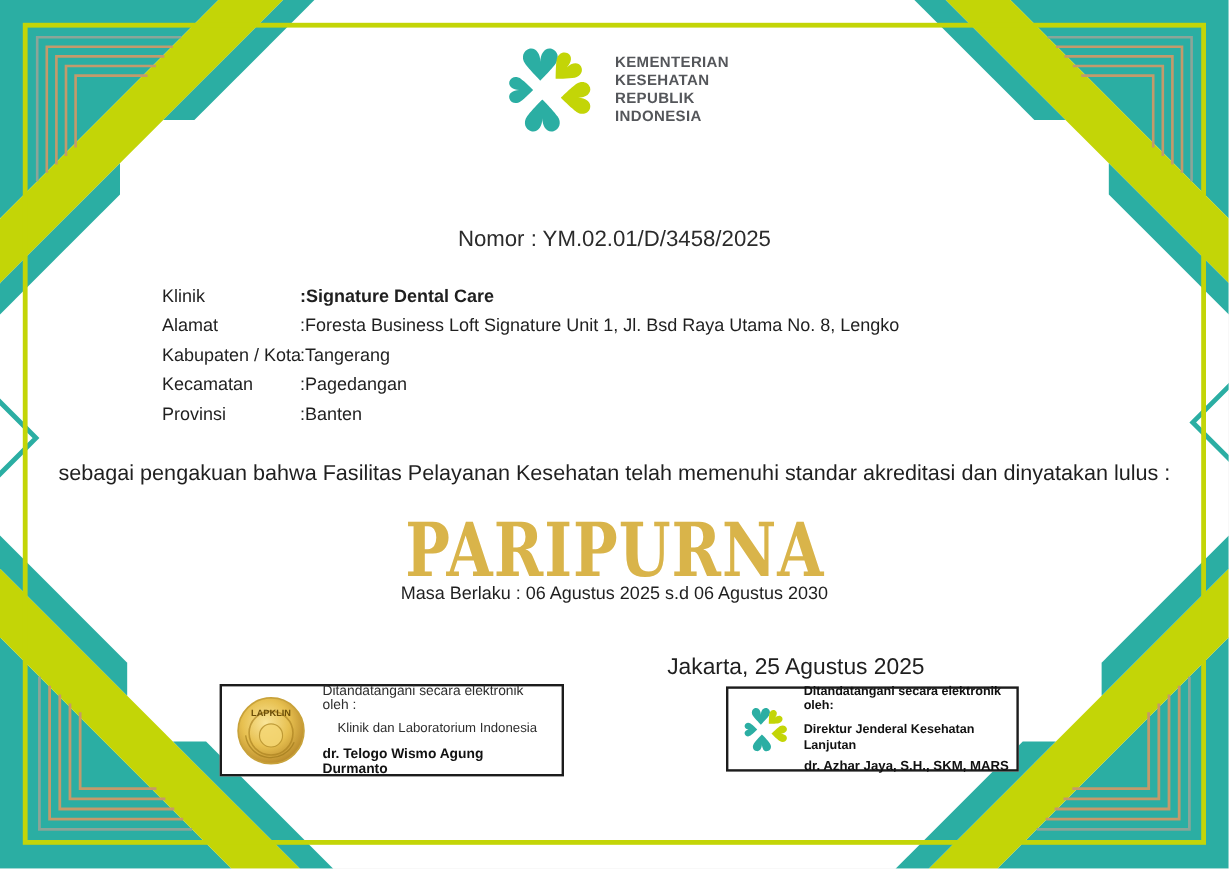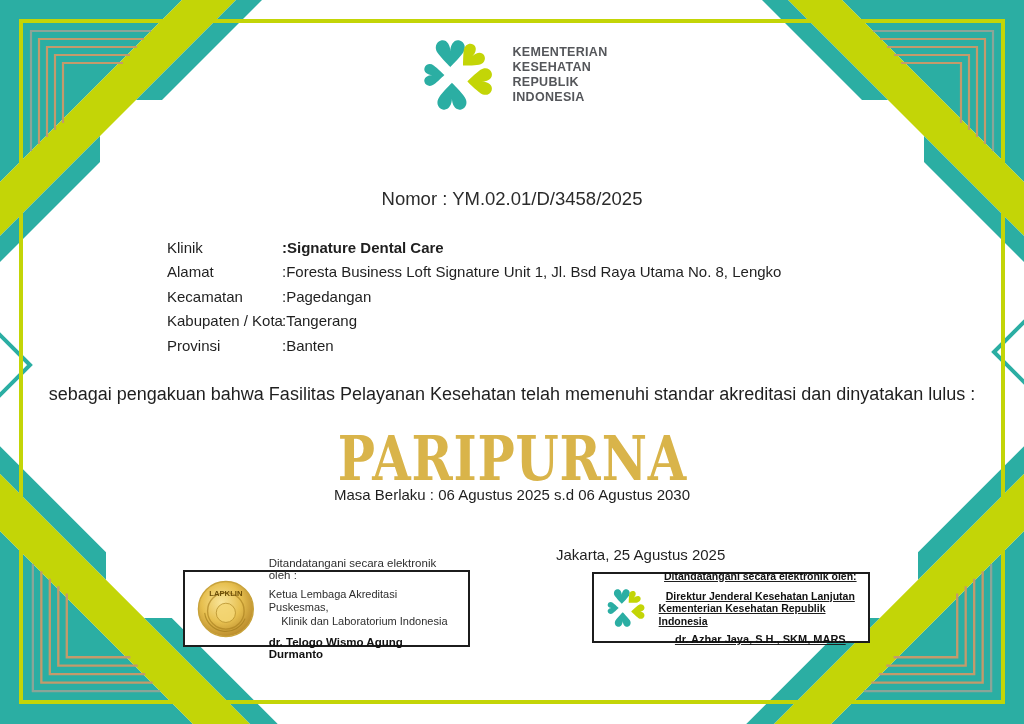--- a/index.html
+++ b/index.html
@@ -27,39 +27,39 @@
 
   .logo-row{position:absolute;top:34px;left:50%;transform:translateX(-50%);
     display:flex;align-items:center;gap:12px;}
   .logo-text{font-size:12.5px;font-weight:bold;line-height:14.8px;color:#54565a;letter-spacing:.3px;}
 
   .title{position:absolute;top:126px;width:100%;text-align:center;}
   .title .t-inner{display:inline-block;font-size:55px;font-weight:bold;color:#141414;
     transform:scaleX(.78);transform-origin:center;letter-spacing:0px;white-space:nowrap;}
   .nomor{position:absolute;top:188px;width:100%;text-align:center;font-size:18.5px;color:#2b2b2b;}
 
-  .fields{position:absolute;top:240px;left:135px;font-size:15px;margin-left:32px;}
+  .fields{position:absolute;top:240px;left:135px;font-size:15px;}
   .frow{white-space:nowrap;margin-bottom:9.4px;line-height:15px;}
   .frow .lab{display:inline-block;width:115px;vertical-align:top;}
   .frow .val{display:inline-block;}
   .frow .val.bold{font-weight:bold;}
 
   .statement{position:absolute;top:384px;width:100%;text-align:center;font-size:18px;}
 
   .grade{position:absolute;top:428px;width:100%;text-align:center;}
   .grade .g-inner{display:inline-block;font-family:"DejaVu Serif",serif;font-weight:bold;
     font-size:62px;color:var(--grade-gold);transform:scaleX(.8);transform-origin:center;
     letter-spacing:1px;line-height:1;}
   .masa{position:absolute;top:486px;width:100%;text-align:center;font-size:15px;}
 
-  .jakarta{position:absolute;left:556px;top:546px;font-size:15px;}
+  .jakarta{position:absolute;left:556px;top:546px;font-size:19px;}
 
   .sigbox{position:absolute;background:#fff;border:2px solid #1c1c1c;display:flex;align-items:center;}
   .sigbox.left{left:183px;top:570px;width:287px;height:77px;padding:6px 8px 6px 12px;gap:14px;}
-  .sigbox.right{left:592px;top:572px;width:278px;height:71px;padding:5px 6px 5px 10px;gap:10px;text-decoration:underline;}
+  .sigbox.right{left:605px;top:572px;width:244px;height:71px;padding:5px 6px 5px 10px;gap:10px;}
   .sig-text{display:flex;flex-direction:column;justify-content:center;align-items:center;}
   .sigbox.left .sig-line1{font-size:11.5px;color:#2e2e2e;margin-bottom:7px;}
   .sigbox.left .sig-org{font-size:11px;color:#2e2e2e;line-height:13.5px;}
   .sigbox.left .sig-name{font-size:11.5px;font-weight:bold;margin-top:8px;color:#111;}
   .sigbox.right .sig-line1{font-size:10.5px;font-weight:bold;margin-bottom:8px;color:#111;}
   .sigbox.right .sig-org{font-size:10.5px;font-weight:bold;line-height:12.5px;color:#111;}
   .sigbox.right .sig-name{font-size:11px;font-weight:bold;margin-top:6px;color:#111;}
 </style>
 </head>
 <body>
@@ -134,24 +134,24 @@
     <div class="nomor">Nomor : YM.02.01/D/3458/2025</div>
 
     <div class="fields">
       <div class="frow">
         <span class="lab">Klinik</span><span class="val bold">:Signature Dental Care</span>
       </div>
       <div class="frow">
         <span class="lab">Alamat</span><span class="val">:Foresta Business Loft Signature Unit 1, Jl. Bsd Raya Utama No. 8, Lengko</span>
       </div>
       <div class="frow">
-        <span class="lab">Kecamatan</span><span class="val">:Pagedangan</span>
+        <span class="lab">Kabupaten / Kota</span><span class="val">:Tangerang</span>
       </div>
       <div class="frow">
-        <span class="lab">Kabupaten / Kota</span><span class="val">:Tangerang</span>
+        <span class="lab">Kecamatan</span><span class="val">:Pagedangan</span>
       </div>
       <div class="frow">
         <span class="lab">Provinsi</span><span class="val">:Banten</span>
       </div>
     </div>
 
     <div class="statement">sebagai pengakuan bahwa Fasilitas Pelayanan Kesehatan telah memenuhi standar akreditasi dan dinyatakan lulus :</div>
     <div class="grade">
       <span class="g-inner">PARIPURNA</span>
     </div>
@@ -162,32 +162,30 @@
     <div class="sigbox left">
       <svg width="60" height="60" viewBox="0 0 60 60">
         <circle cx="30" cy="30" r="28.5" fill="url(#sealGrad)" stroke="#c8a23a" stroke-width="1.5"></circle>
         <circle cx="30" cy="32" r="19" fill="none" stroke="#a97f1f" stroke-width="1.4" opacity="0.65"></circle>
         <circle cx="30" cy="34" r="10" fill="#f4d673" opacity="0.85" stroke="#b8932f" stroke-width="1"></circle>
         <path d="M8,34 A22,22 0 0,0 50,40" fill="none" stroke="#9a7418" stroke-width="1.2" opacity="0.6"></path>
         <text x="30" y="17" text-anchor="middle" font-family="Liberation Sans, sans-serif" font-size="8" font-weight="bold" fill="#6b4e08">LAPKLIN</text>
       </svg>
       <div class="sig-text">
         <div class="sig-line1">Ditandatangani secara elektronik oleh :</div>
-        <div class="sig-org">Ketua Lembaga Akreditasi Puskesmas,</div>
         <div class="sig-org">Klinik dan Laboratorium Indonesia</div>
         <div class="sig-name">dr. Telogo Wismo Agung Durmanto</div>
       </div>
     </div>
 
     <div class="sigbox right">
       <svg width="48" height="48" viewBox="0 0 100 100">
         <use href="#kemlogo"></use>
       </svg>
       <div class="sig-text">
         <div class="sig-line1">Ditandatangani secara elektronik oleh:</div>
         <div class="sig-org">Direktur Jenderal Kesehatan Lanjutan</div>
-        <div class="sig-org">Kementerian Kesehatan Republik Indonesia</div>
         <div class="sig-name">dr. Azhar Jaya, S.H., SKM, MARS</div>
       </div>
     </div>
 
   </div>
 </div>
 
 </body></html>

